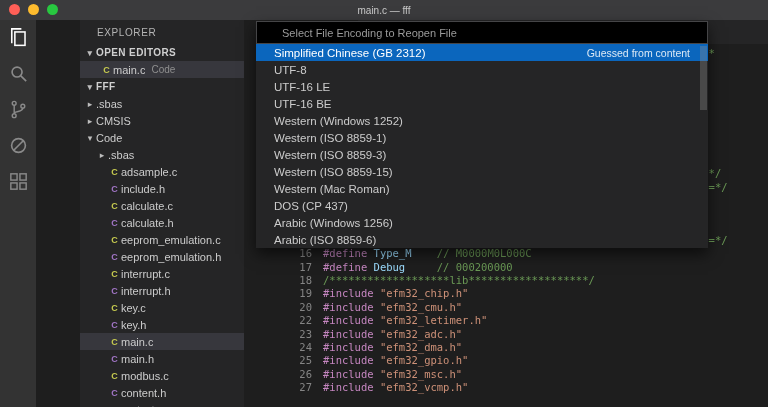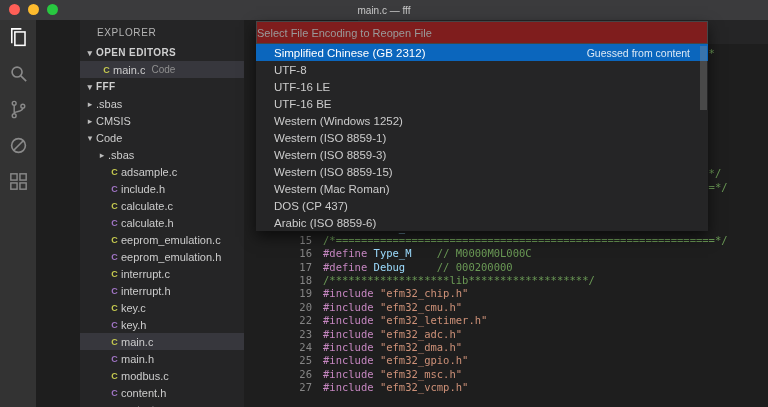--- a/index.html
+++ b/index.html
@@ -53,22 +53,22 @@
     padding:0 10px;gap:5px;font-size:11px;min-width:56px;}
   .code{padding-top:3px;font-family:"DejaVu Sans Mono",monospace;font-size:10.5px;}
   .line{display:flex;height:13.37px;line-height:13.37px;white-space:pre;}
   .ln{width:24px;flex:none;text-align:right;color:#858585;margin-right:11px;}
   .sg-c{color:var(--comment)} .sg-k{color:var(--keyword)} .sg-s{color:var(--string)}
   .sg-id{color:var(--ident)} .sg-p{color:var(--plain)}
 
   
   .quickpick{position:absolute;left:256px;top:21px;width:452px;background:#252526;
     box-shadow:0 6px 14px rgba(0,0,0,.6);z-index:20;color:#cccccc;font-size:11.5px;}
-  .qp-input{height:23px;background:#7f1d1d;border:1px solid #454547;color:#9a9a9a;
-    display:flex;align-items:center;padding-left:0;font-size:11px;}
+  .qp-input{height:23px;background:#000000;border:1px solid #454547;color:#9a9a9a;
+    display:flex;align-items:center;padding-left:25px;font-size:11px;}
   .qp-list{position:relative;}
   .qp-item{height:17px;display:flex;align-items:center;padding:0 18px;}
   .qp-item.selected{background:var(--accent);color:#ffffff;}
   .qp-desc{margin-left:auto;font-size:10.5px;opacity:.85;}
   .qp-scrollthumb{position:absolute;right:1px;top:2px;width:7px;height:64px;
     background:rgba(140,140,140,.35);}
 </style>
 </head>
 <body>
 
@@ -303,19 +303,22 @@
         <div class="qp-item">
           <span class="qp-label">Western (ISO 8859-15)</span>
         </div>
         <div class="qp-item">
           <span class="qp-label">Western (Mac Roman)</span>
         </div>
         <div class="qp-item">
           <span class="qp-label">DOS (CP 437)</span>
         </div>
         <div class="qp-item">
+          <span class="qp-label">Arabic (Windows 1256)</span>
+        </div>
+        <div class="qp-item">
           <span class="qp-label">Arabic (ISO 8859-6)</span>
         </div>
         <div class="qp-scrollthumb"></div>
       </div>
   </div>
 
 </div>
 
 </body></html>

